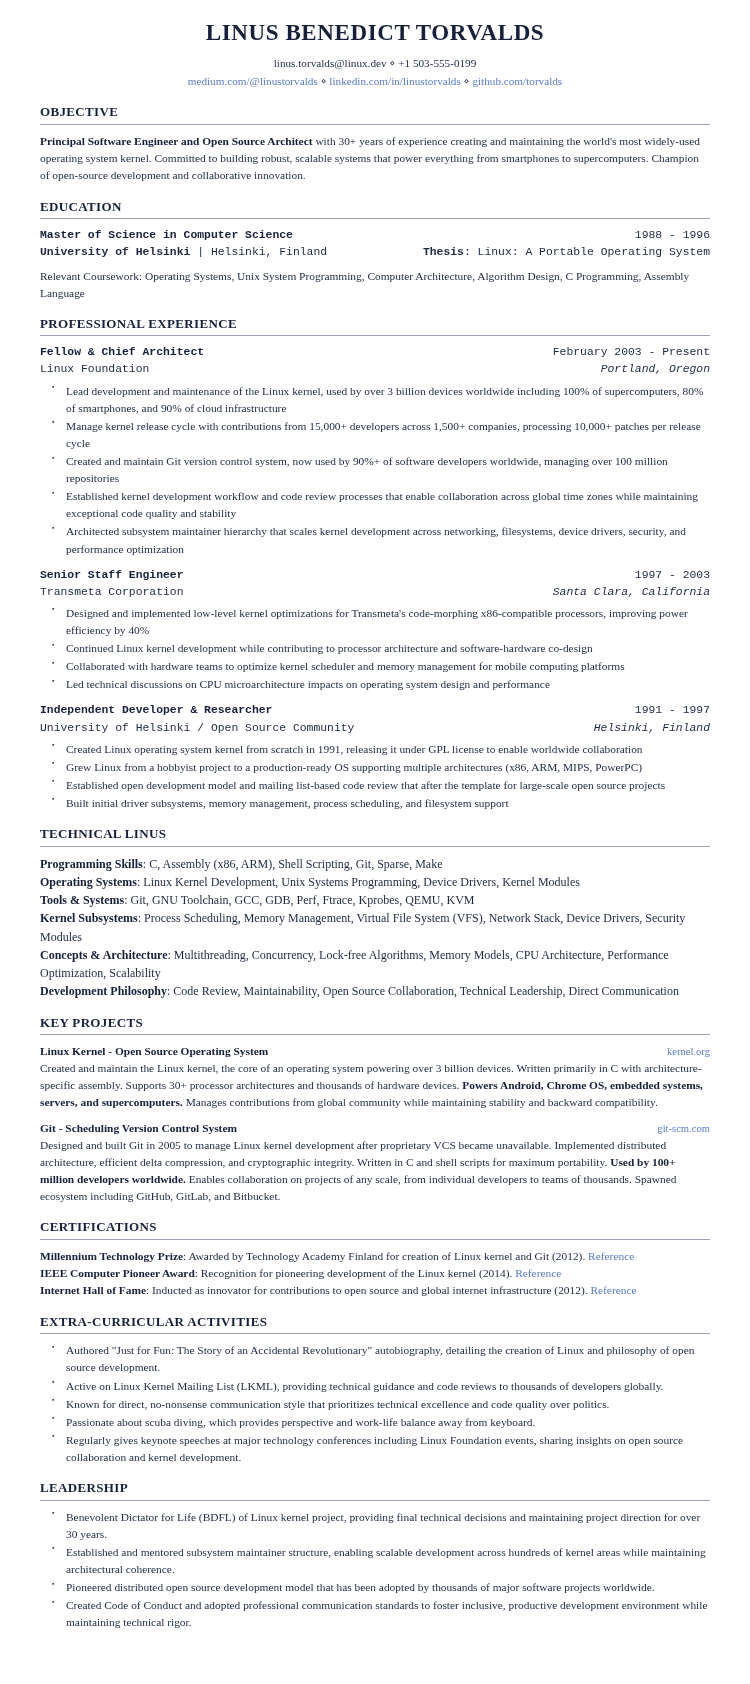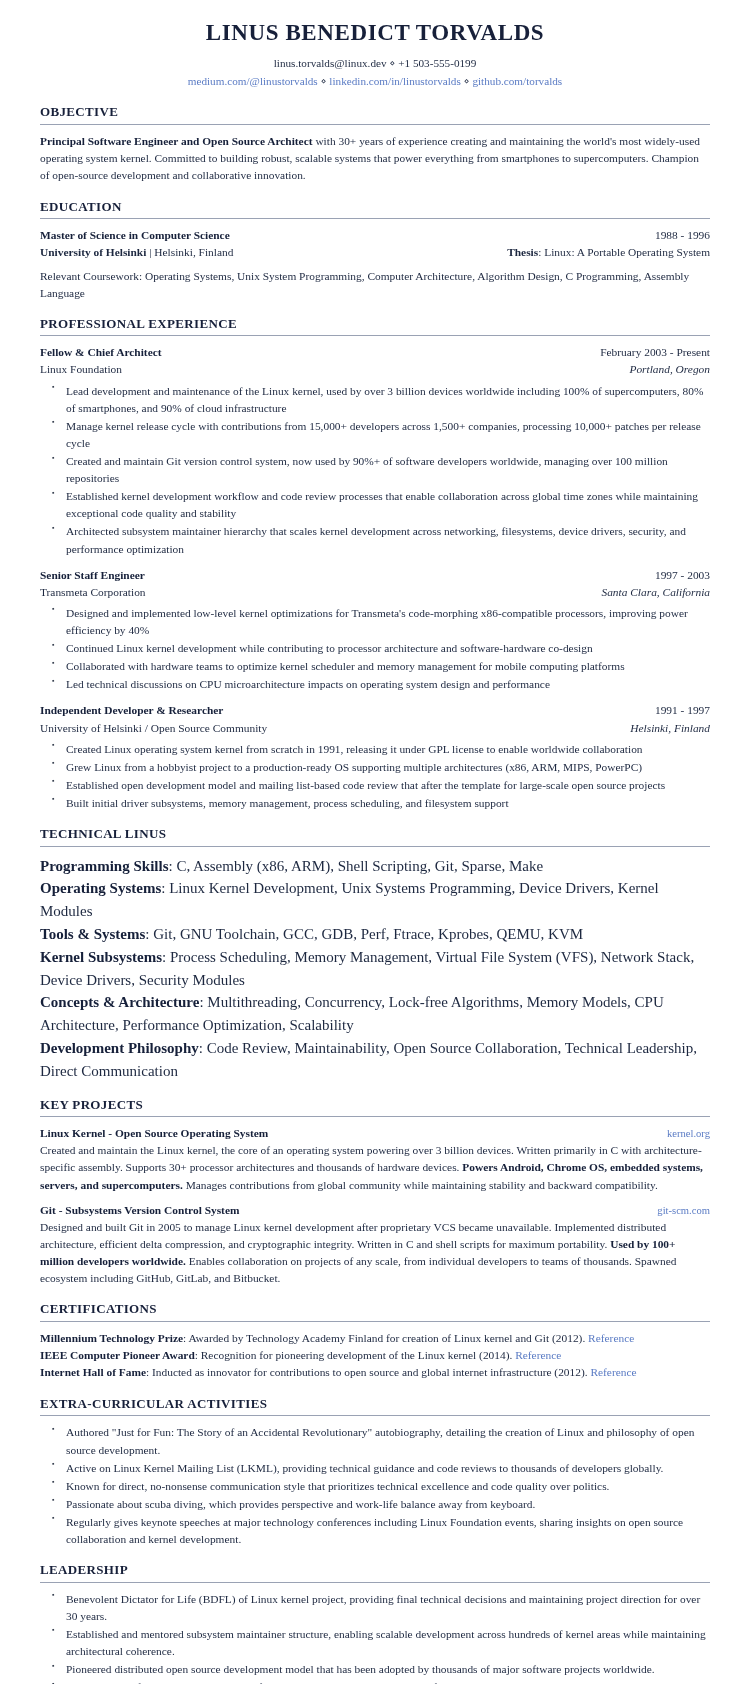--- a/index.html
+++ b/index.html
@@ -65,20 +65,21 @@
   .b { font-weight: bold; color: #16203a; }
 
   
   .entry { margin-bottom: 9px; }
   .entry-row {
     display: flex;
     justify-content: space-between;
     align-items: baseline;
     font-size: 11.4px;
     line-height: 1.5;
+    font-family: Liberation Mono, monospace;
   }
   .entry-left { font-weight: bold; color: #16203a; }
   .entry-right { color: #1d2840; white-space: nowrap; padding-left: 12px; }
   .entry-row.sub .entry-left { font-weight: normal; color: #1d2840; }
   .entry-row.sub .entry-right { font-style: italic; }
   .org-name { font-weight: bold; }
   .thesis-label { font-weight: bold; }
 
   ul.bullets {
     margin: 4px 0 0 0;
@@ -98,21 +99,21 @@
     left: -14px;
     top: -0.5px;
     font-size: 7px;
     color: #3a4252;
   }
 
   .coursework { font-size: 11.4px; line-height: 1.5; margin: 6px 0 0 0; color:#1d2840; }
 
   
   .skill-line {
-    font-size: 15px;
+    font-size: 12px;
     line-height: 1.52;
     margin: 0;
     color: #1d2840;
   }
   .skill-line .cat { font-weight: bold; color: #16203a; }
 
   
   .project { margin-bottom: 8px; }
   .project-head {
     display: flex;
@@ -247,21 +248,21 @@
     <div class="project">
       <div class="project-head">
         <span class="project-name">Linux Kernel - Open Source Operating System</span>
         <a class="project-link" href="#">kernel.org</a>
       </div>
       <p class="project-desc"><span>Created and maintain the Linux kernel, the core of an operating system powering over 3 billion devices. Written primarily in C with architecture-specific assembly. Supports 30+ processor architectures and thousands of hardware devices. </span><span class="b">Powers Android, Chrome OS, embedded systems, servers, and supercomputers.</span><span> Manages contributions from global community while maintaining stability and backward compatibility.</span></p>
     </div>
 
     <div class="project">
       <div class="project-head">
-        <span class="project-name">Git - Subsystems Version Control System</span>
+        <span class="project-name">Git - Scheduling Version Control System</span>
         <a class="project-link" href="#">git-scm.com</a>
       </div>
       <p class="project-desc"><span>Designed and built Git in 2005 to manage Linux kernel development after proprietary VCS became unavailable. Implemented distributed architecture, efficient delta compression, and cryptographic integrity. Written in C and shell scripts for maximum portability. </span><span class="b">Used by 100+ million developers worldwide.</span><span> Enables collaboration on projects of any scale, from individual developers to teams of thousands. Spawned ecosystem including GitHub, GitLab, and Bitbucket.</span></p>
     </div>
   </div>
 
   <div class="section">
     <h2 class="section-title">CERTIFICATIONS</h2>
     <hr class="rule">
     <div>

